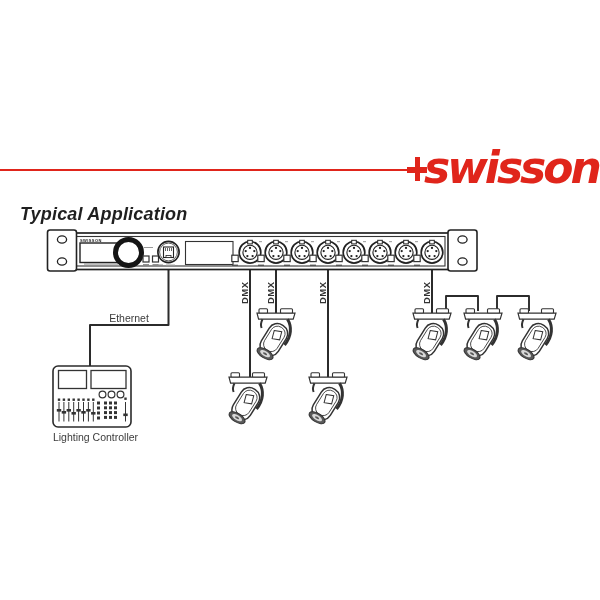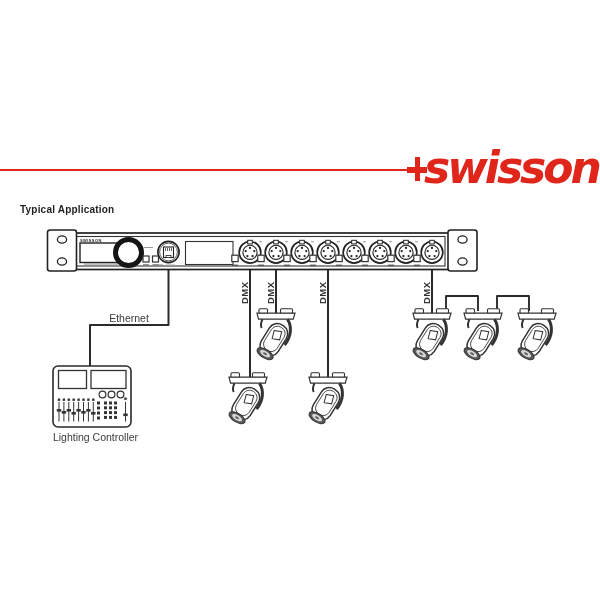--- a/index.html
+++ b/index.html
@@ -14,21 +14,21 @@
   .logo-plus-v{position:absolute;left:414.5px;top:157px;width:5.6px;height:24px;background:#e0251b;}
   .logo-plus-h{position:absolute;left:407px;top:166.5px;width:20px;height:6px;background:#e0251b;}
   .logo-text{
     position:absolute;left:424px;top:145px;width:176px;height:46px;
     font-family:"DejaVu Sans", sans-serif;
     font-size:44px;line-height:46px;font-style:italic;font-weight:bold;
     letter-spacing:-3px;color:#e0251b;white-space:nowrap;
   }
   .section-title{
     position:absolute;left:20px;top:204px;
-    font-size:10px;font-weight:bold;color:#1f1f1f;letter-spacing:0.2px;
+    font-size:18px;font-weight:bold;color:#1f1f1f;letter-spacing:0.2px;font-style:italic;
   }
   svg{position:absolute;left:0;top:0;}
   .lbl{font-family:"Liberation Sans", sans-serif;fill:#3c3c3c;}
   .dmx{font-family:"Liberation Sans", sans-serif;font-weight:bold;fill:#333;letter-spacing:0.5px;}
   .micro{font-family:"Liberation Sans", sans-serif;font-weight:bold;fill:#222;}
 </style>
 </head>
 <body>
 
 <div class="red-line"></div>

